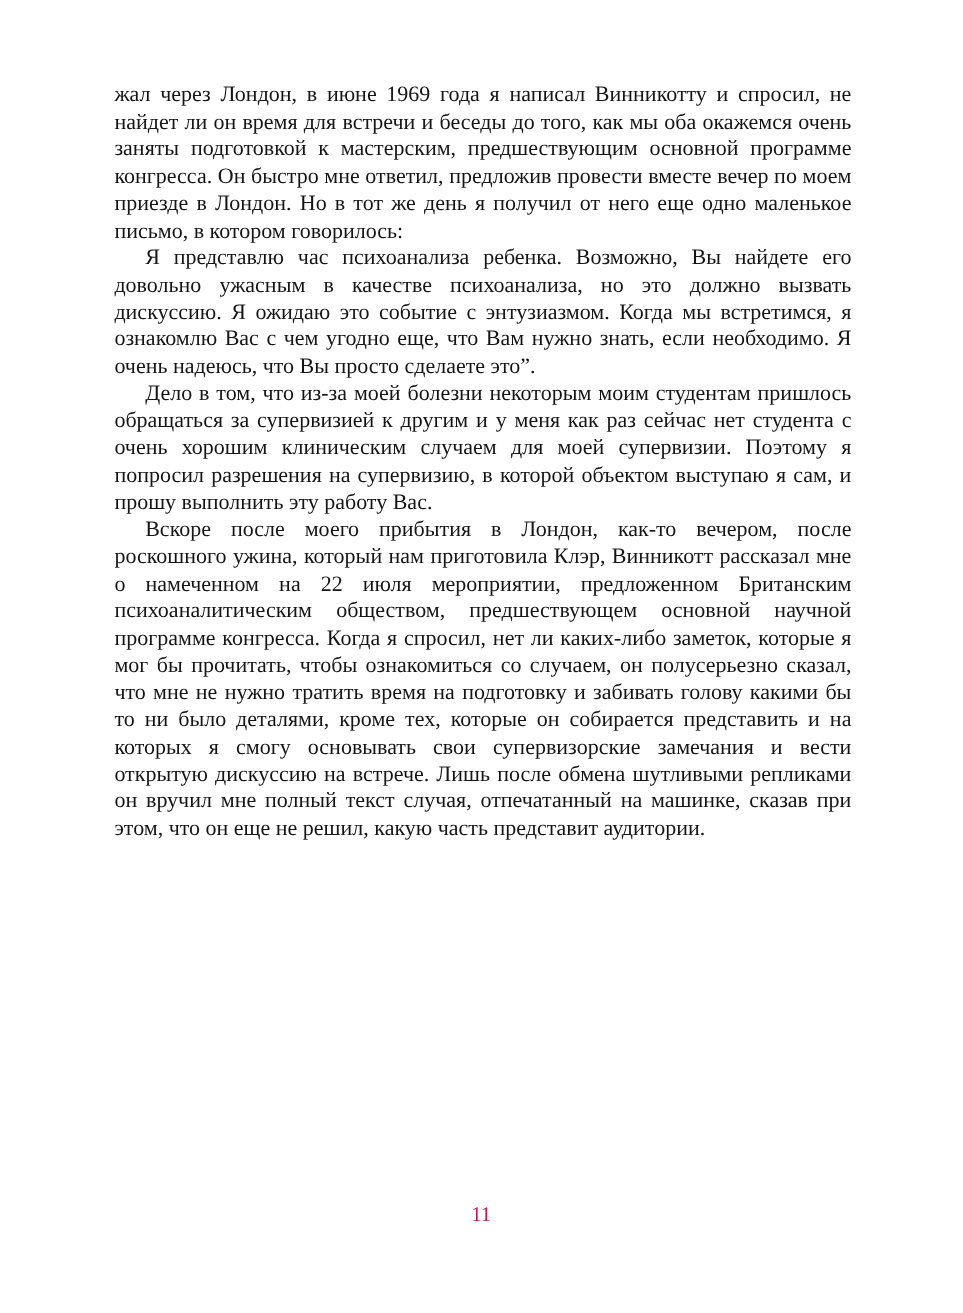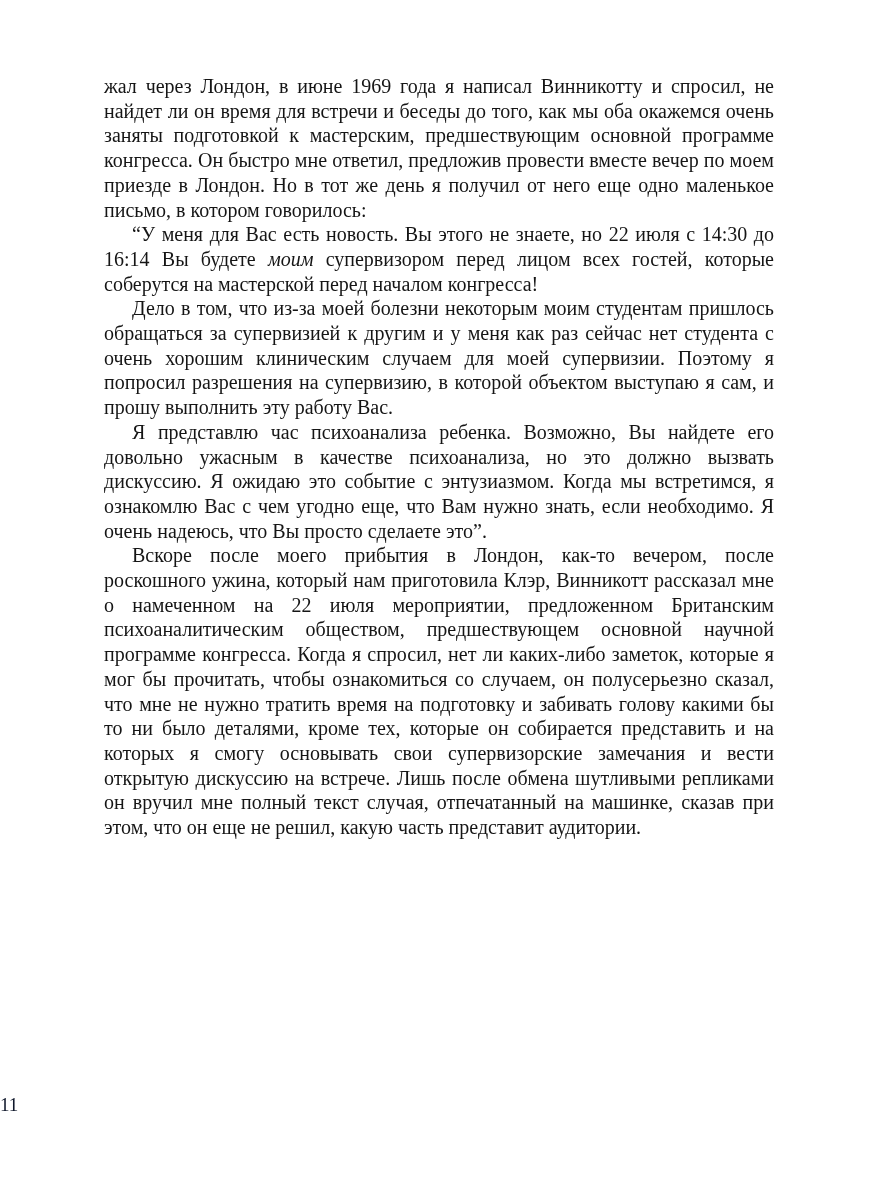--- a/index.html
+++ b/index.html
@@ -34,39 +34,37 @@
     text-indent: 0;
   }
   .para em {
     font-style: italic;
   }
   .page-number {
     position: absolute;
     top: 1094px;
     left: 0;
     width: 875px;
+    text-align: center;
     font-size: 19px;
-    color: #0f172a;
+    color: #be185d;
   }
 </style>
 </head>
 <body>
 
 <div class="page">
   <div class="text-block">
 
     <p class="para no-indent">жал через Лондон, в июне 1969 года я написал Винникотту и спросил, не найдет ли он время для встречи и беседы до того, как мы оба окажемся очень заняты подготовкой к мастерским, предшествующим основной программе конгресса. Он быстро мне ответил, предложив провести вместе вечер по моем приезде в Лондон. Но в тот же день я получил от него еще одно маленькое письмо, в котором говорилось:</p>
 
-    <p class="para">
-      <span>“У меня для Вас есть новость. Вы этого не знаете, но 22 июля с 14:30 до 16:14 Вы будете </span><em>моим</em><span> супервизором перед лицом всех гостей, которые соберутся на мастерской перед началом конгресса!</span>
-    </p>
+
+    <p class="para">Я представлю час психоанализа ребенка. Возможно, Вы найдете его довольно ужасным в качестве психоанализа, но это должно вызвать дискуссию. Я ожидаю это событие с энтузиазмом. Когда мы встретимся, я ознакомлю Вас с чем угодно еще, что Вам нужно знать, если необходимо. Я очень надеюсь, что Вы просто сделаете это”.</p>
 
     <p class="para">Дело в том, что из-за моей болезни некоторым моим студентам пришлось обращаться за супервизией к другим и у меня как раз сейчас нет студента с очень хорошим клиническим случаем для моей супервизии. Поэтому я попросил разрешения на супервизию, в которой объектом выступаю я сам, и прошу выполнить эту работу Вас.</p>
-
-    <p class="para">Я представлю час психоанализа ребенка. Возможно, Вы найдете его довольно ужасным в качестве психоанализа, но это должно вызвать дискуссию. Я ожидаю это событие с энтузиазмом. Когда мы встретимся, я ознакомлю Вас с чем угодно еще, что Вам нужно знать, если необходимо. Я очень надеюсь, что Вы просто сделаете это”.</p>
 
     <p class="para">Вскоре после моего прибытия в Лондон, как-то вечером, после роскошного ужина, который нам приготовила Клэр, Винникотт рассказал мне о намеченном на 22 июля мероприятии, предложенном Британским психоаналитическим обществом, предшествующем основной научной программе конгресса. Когда я спросил, нет ли каких-либо заметок, которые я мог бы прочитать, чтобы ознакомиться со случаем, он полусерьезно сказал, что мне не нужно тратить время на подготовку и забивать голову какими бы то ни было деталями, кроме тех, которые он собирается представить и на которых я смогу основывать свои супервизорские замечания и вести открытую дискуссию на встрече. Лишь после обмена шутливыми репликами он вручил мне полный текст случая, отпечатанный на машинке, сказав при этом, что он еще не решил, какую часть представит аудитории.</p>
 
 
   </div>
 
   <div class="page-number">11</div>
 </div>
 
 </body></html>

